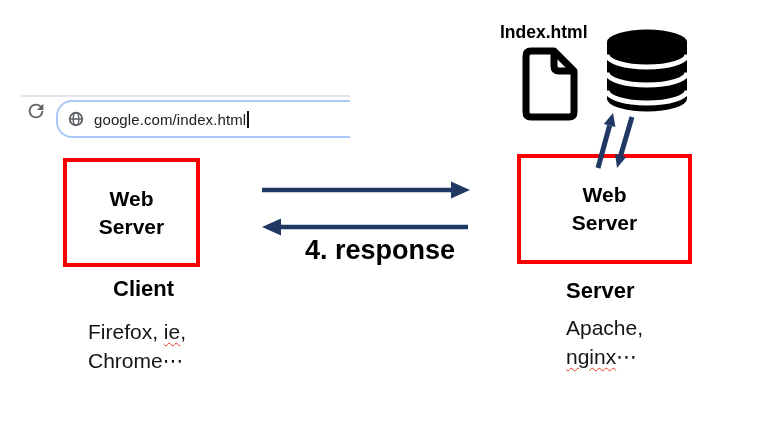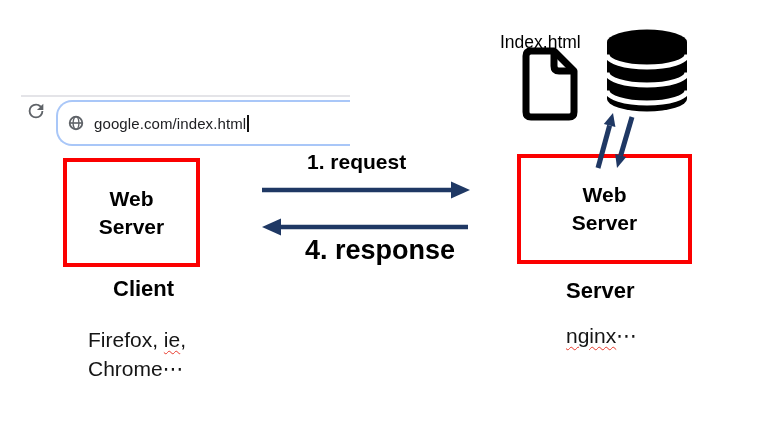--- a/index.html
+++ b/index.html
@@ -9,31 +9,31 @@
   }
   html,body{margin:0;padding:0;background:#fff;}
   .stage{position:relative;width:761px;height:424px;background:#fff;overflow:hidden;
          font-family:"Liberation Sans","DejaVu Sans",sans-serif;color:var(--ink);}
   .abs{position:absolute;}
 
   
   .toolbar-line{left:21px;top:95px;width:329px;height:2px;background:var(--divider);}
   .reload{left:25px;top:100px;width:22px;height:22px;}
   .reload svg path{fill:var(--icon-gray);}
-  .omnibox{left:56px;top:100px;width:294px;height:46px;box-sizing:border-box;
+  .omnibox{left:56px;top:100px;width:294px;height:38px;box-sizing:border-box;
            border:2px solid var(--pill-border);border-right:none;
            border-radius:16px 0 0 16px;display:flex;align-items:center;
            padding-left:10px;background:#fff;}
   .globe{width:16px;height:16px;flex:0 0 auto;display:block;}
   .globe circle,.globe ellipse,.globe line{stroke:var(--icon-gray);}
   .url{margin-left:10px;font-size:15px;color:var(--url-text);letter-spacing:.1px;white-space:nowrap;}
   .caret{display:inline-block;width:1.5px;height:17px;background:#111;margin-left:1px;vertical-align:-3px;}
 
   
-  .index-label{left:500px;top:32px;font-size:17.5px;font-weight:normal;}
+  .index-label{left:500px;top:22px;font-size:17.5px;font-weight:bold;}
   .file-ic{left:521px;top:46px;}
   .db-ic{left:606px;top:29px;}
 
   
   .node{box-sizing:border-box;border:4px solid var(--red-box);background:#fff;
         display:flex;flex-direction:column;align-items:center;justify-content:center;
         font-size:21px;font-weight:bold;line-height:28px;text-align:left;}
   .browser-box{left:63px;top:158px;width:137px;height:109px;}
   .server-box{left:517px;top:154px;width:175px;height:110px;}
 
@@ -44,21 +44,21 @@
   .db-arrows{left:588px;top:106px;}
   .db-arrows line{stroke:var(--arrow-navy);stroke-width:5;}
   .db-arrows polygon{fill:var(--arrow-navy);}
   .req-label{left:307px;top:150px;font-size:21px;font-weight:bold;}
   .resp-label{left:305px;top:235px;font-size:27px;font-weight:bold;}
 
   
   .caption{font-size:22px;font-weight:bold;}
   .client-cap{left:97px;top:276px;margin-left:16px;}
   .server-cap{left:566px;top:278px;}
-  .examples{font-size:21px;line-height:29px;color:#151515;margin-top:8px;}
+  .examples{font-size:21px;line-height:29px;color:#151515;}
   .client-ex{left:88px;top:317px;}
   .server-ex{left:566px;top:313px;}
   .sq{text-decoration:underline;text-decoration-style:wavy;
       text-decoration-color:var(--squiggle-red);text-decoration-thickness:1px;
       text-underline-offset:3px;}
 </style>
 </head>
 <body>
 
 <div class="stage">
@@ -120,26 +120,26 @@
   <svg class="abs flow-arrows" viewBox="0 0 225 64" width="225" height="64">
     <g>
       <line x1="7" y1="16" x2="196" y2="16"></line>
       <polygon points="196,7.5 215,16 196,24.5"></polygon>
     </g>
     <g>
       <line x1="26" y1="53" x2="213" y2="53"></line>
       <polygon points="26,44.5 7,53 26,61.5"></polygon>
     </g>
   </svg>
-  <div class="abs req-label">1. request</div>
   <div class="abs resp-label">4. response</div>
 
   <div class="abs caption client-cap">Client</div>
   <div class="abs examples client-ex">
     <div><span>Firefox, </span><span class="sq">ie</span><span>,</span></div>
     <div>Chrome⋯</div>
   </div>
   <div class="abs caption server-cap">Server</div>
   <div class="abs examples server-ex">
+    <div>Apache,</div>
     <div><span class="sq">nginx</span><span>⋯</span></div>
   </div>
 
 </div>
 
 </body></html>

